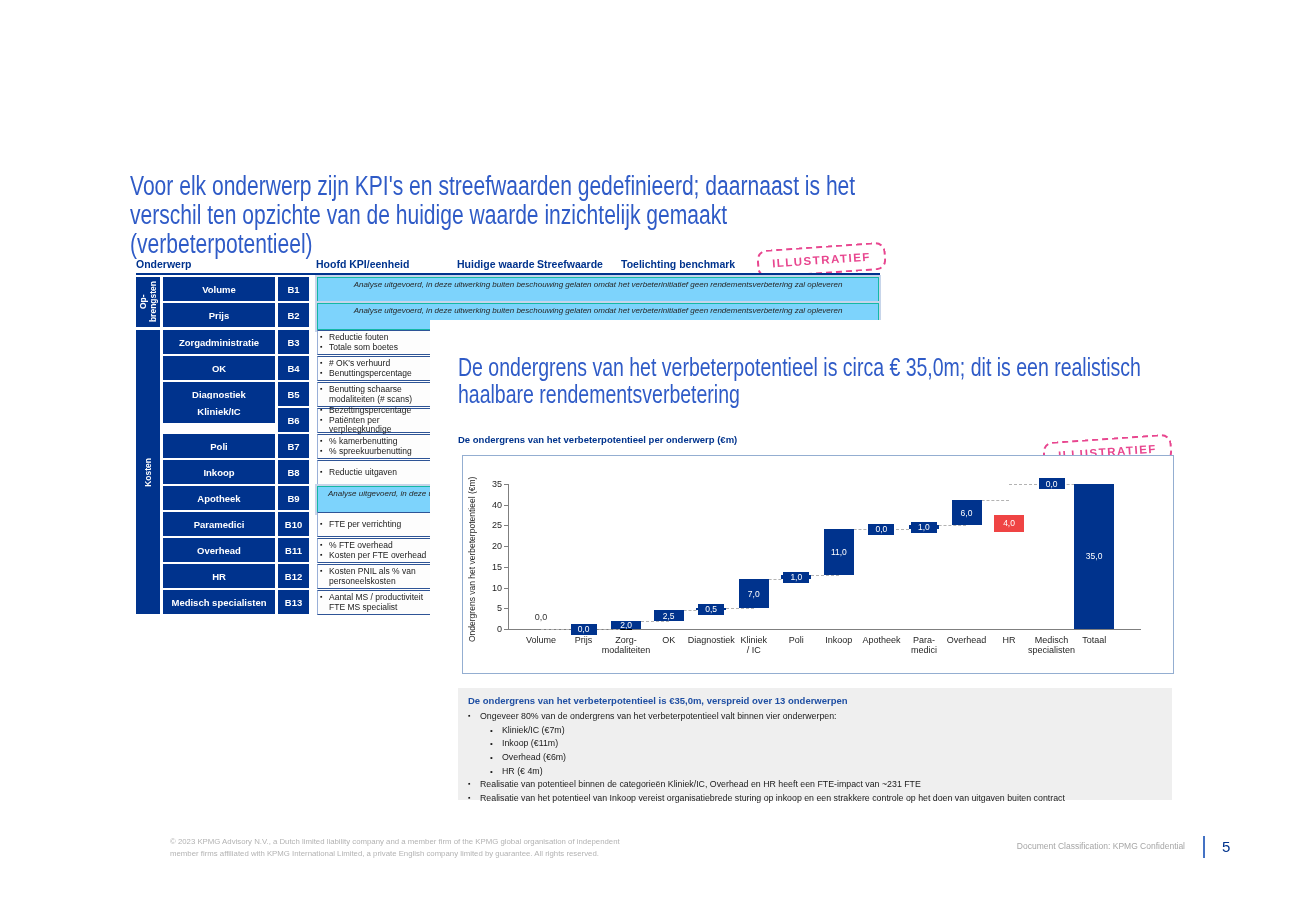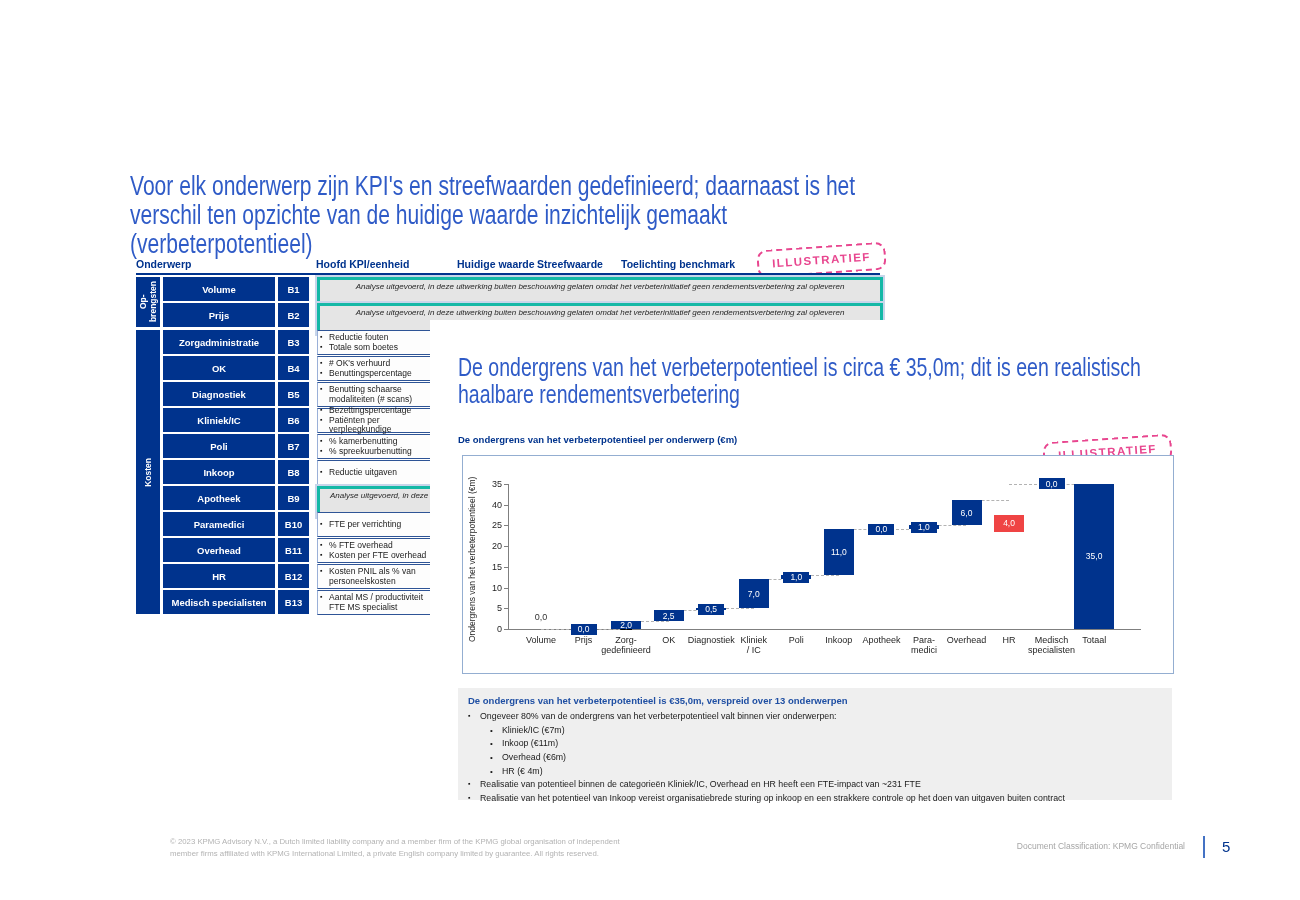--- a/index.html
+++ b/index.html
@@ -20,21 +20,21 @@
 
   
   .col-header{color:#00338D;font-weight:bold;font-size:10.5px;white-space:nowrap;}
   .header-rule{height:1.5px;background:#00338D;}
   .navy-cell{background:#00338D;color:#fff;font-weight:bold;display:flex;
              align-items:center;justify-content:center;text-align:center;}
   .subject-cell{font-size:9.5px;}
   .code-cell{font-size:9.5px;}
   .group-cell span{writing-mode:vertical-rl;transform:rotate(180deg);font-size:8.5px;
                    white-space:pre-line;line-height:1.2;text-align:center;}
-  .kpi-note{background:#e5e5e5;border:3px solid #14b8a6;box-shadow:0 0 0 2px #c7d5ea;
+  .kpi-note{background:#7dd3fc;border:1px solid #14b8a6;box-shadow:0 0 0 2px #c7d5ea;
             overflow:hidden;}
   .kpi-note .note-text{font-style:italic;font-size:8px;color:#262626;text-align:center;
             line-height:1.25;padding:2px 6px;overflow:hidden;}
   .kpi-bullets{background:#fdfdfd;border-top:1.5px solid #2e5496;border-bottom:1.5px solid #2e5496;
             border-left:1px solid #9ab0d8;display:flex;flex-direction:column;justify-content:center;
             padding:1px 2px;box-sizing:border-box;}
   .kpi-line{display:flex;font-size:8.5px;line-height:1.15;color:#1a1a1a;}
   .kpi-line .bmark{width:9px;flex:0 0 9px;font-size:7px;color:#1a1a1a;}
 
   
@@ -128,21 +128,21 @@
         </div>
       </div>
       <div class="abs navy-cell subject-cell" style="left: 27px; top: 105px; width: 112px; height: 24px;">Diagnostiek</div>
       <div class="abs navy-cell code-cell" style="left: 142px; top: 105px; width: 31px; height: 24px;">B5</div>
       <div class="abs kpi-bullets" style="left: 181px; top: 105px; width: 116px; height: 25px;">
         <div class="kpi-line">
           <div class="bmark">▪</div>
           <div style="flex: 1 1 0%;">Benutting schaarse modaliteiten (# scans)</div>
         </div>
       </div>
-      <div class="abs navy-cell subject-cell" style="left: 27px; top: 131px; width: 112px; height: 24px;">Kliniek/IC</div>
+      <div class="abs navy-cell subject-cell" style="left: 27px; top: 122px; width: 112px; height: 24px;">Kliniek/IC</div>
       <div class="abs navy-cell code-cell" style="left: 142px; top: 131px; width: 31px; height: 24px;">B6</div>
       <div class="abs kpi-bullets" style="left: 181px; top: 131px; width: 116px; height: 25px;">
         <div class="kpi-line">
           <div class="bmark">▪</div>
           <div style="flex: 1 1 0%;">Bezettingspercentage</div>
         </div>
         <div class="kpi-line">
           <div class="bmark">▪</div>
           <div style="flex: 1 1 0%;">Patiënten per verpleegkundige</div>
         </div>
@@ -252,21 +252,21 @@
         <div class="abs connector" style="left: 546.05px; top: 27.75px; width: 42.55px;"></div>
         <div class="abs connector" style="left: 588.6px; top: 27.75px; width: 42.55px;"></div>
         <div class="abs plain-label" style="left: 63px; top: 156px; width: 30px;">0,0</div>
         <div class="abs x-label" style="left: 45px; top: 179px; width: 66px;">Volume</div>
         <div class="abs plaque" style="left: 107.55px; top: 167.5px; width: 26px; height: 11px; background: rgb(0, 51, 141);">0,0</div>
         <div class="abs x-label" style="left: 87.55px; top: 179px; width: 66px;">Prijs</div>
         <div class="abs wbar" style="left: 148.1px; top: 164.7px; width: 30px; height: 8.3px; background: rgb(0, 51, 141); text-decoration: underline;">
           <div class="bar-label" style="width: 100%; height: 100%;">2,0</div>
         </div>
         <div class="abs x-label" style="left: 130.1px; top: 179px; width: 66px;">Zorg-
-gedefinieerd</div>
+modaliteiten</div>
         <div class="abs wbar" style="left: 190.65px; top: 154.325px; width: 30px; height: 10.375px; background: rgb(0, 51, 141);">
           <div class="bar-label" style="width: 100%; height: 100%;">2,5</div>
         </div>
         <div class="abs x-label" style="left: 172.65px; top: 179px; width: 66px;">OK</div>
         <div class="abs wbar" style="left: 233.2px; top: 152.25px; width: 30px; height: 2.075px; background: rgb(0, 51, 141);"></div>
         <div class="abs plaque" style="left: 235.2px; top: 147.787px; width: 26px; height: 11px; background: rgb(0, 51, 141);">0,5</div>
         <div class="abs x-label" style="left: 215.2px; top: 179px; width: 66px;">Diagnostiek</div>
         <div class="abs wbar" style="left: 275.75px; top: 123.2px; width: 30px; height: 29.05px; background: rgb(0, 51, 141);">
           <div class="bar-label" style="width: 100%; height: 100%;">7,0</div>
         </div>

